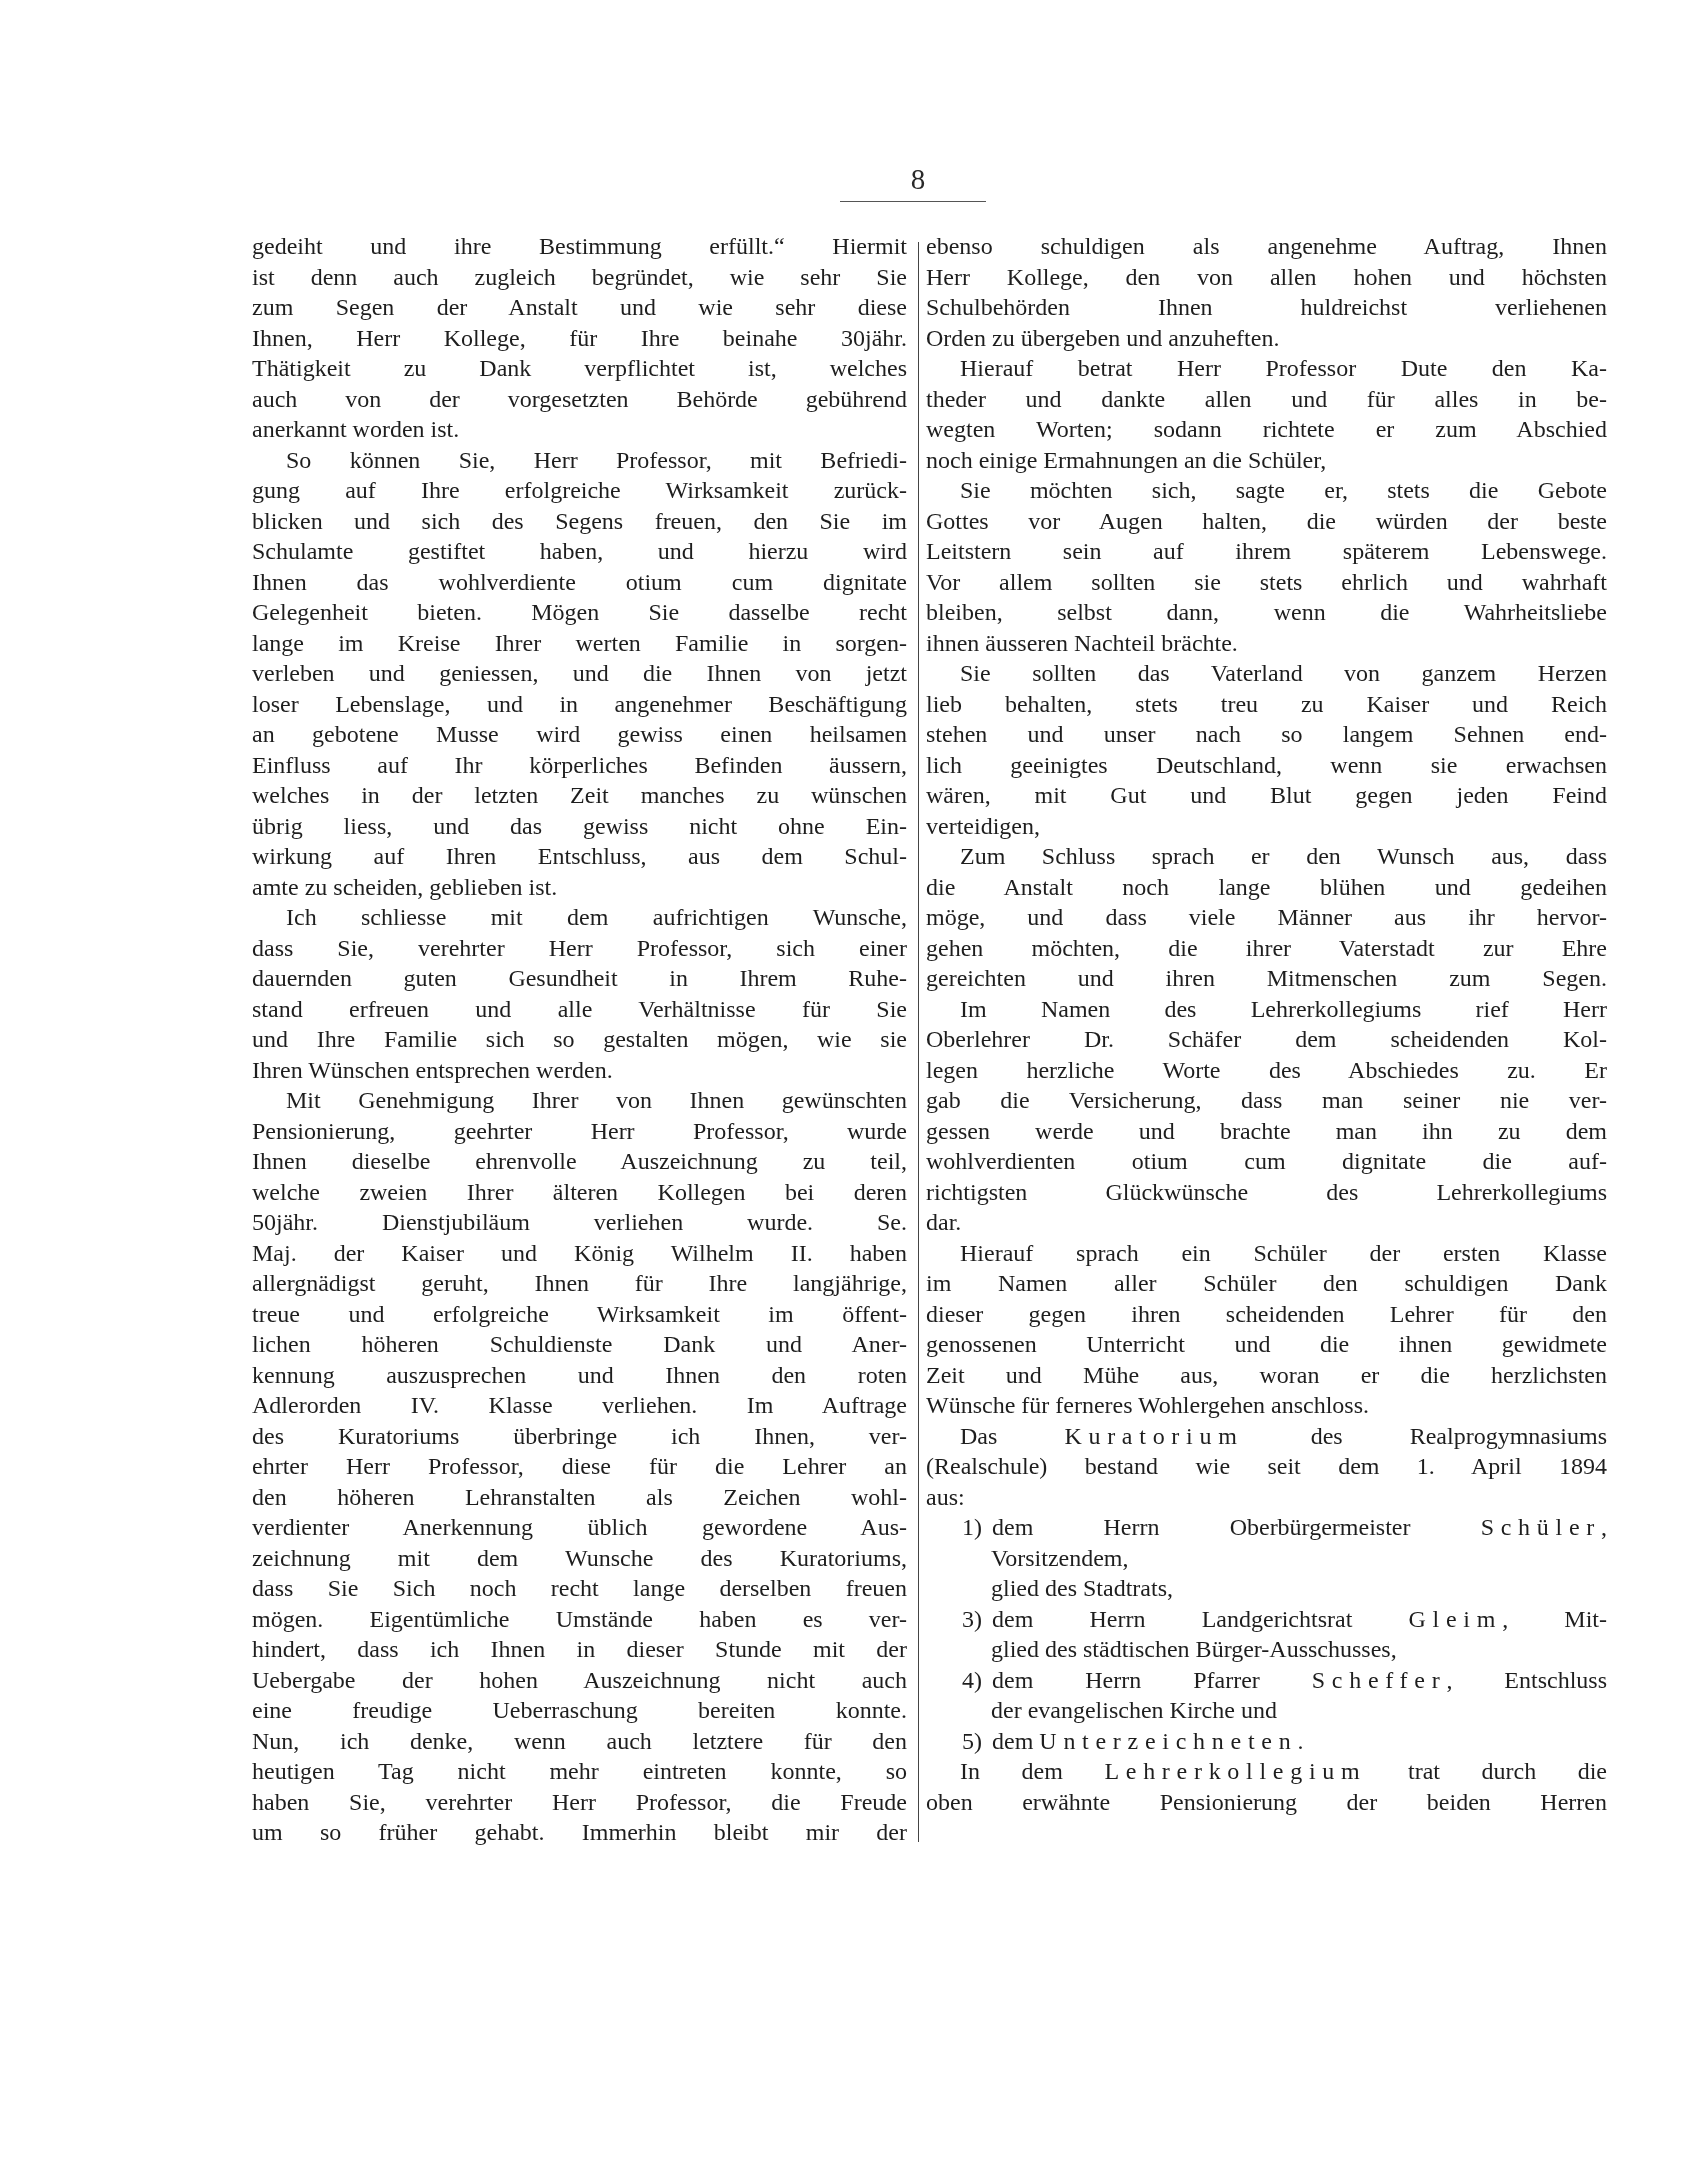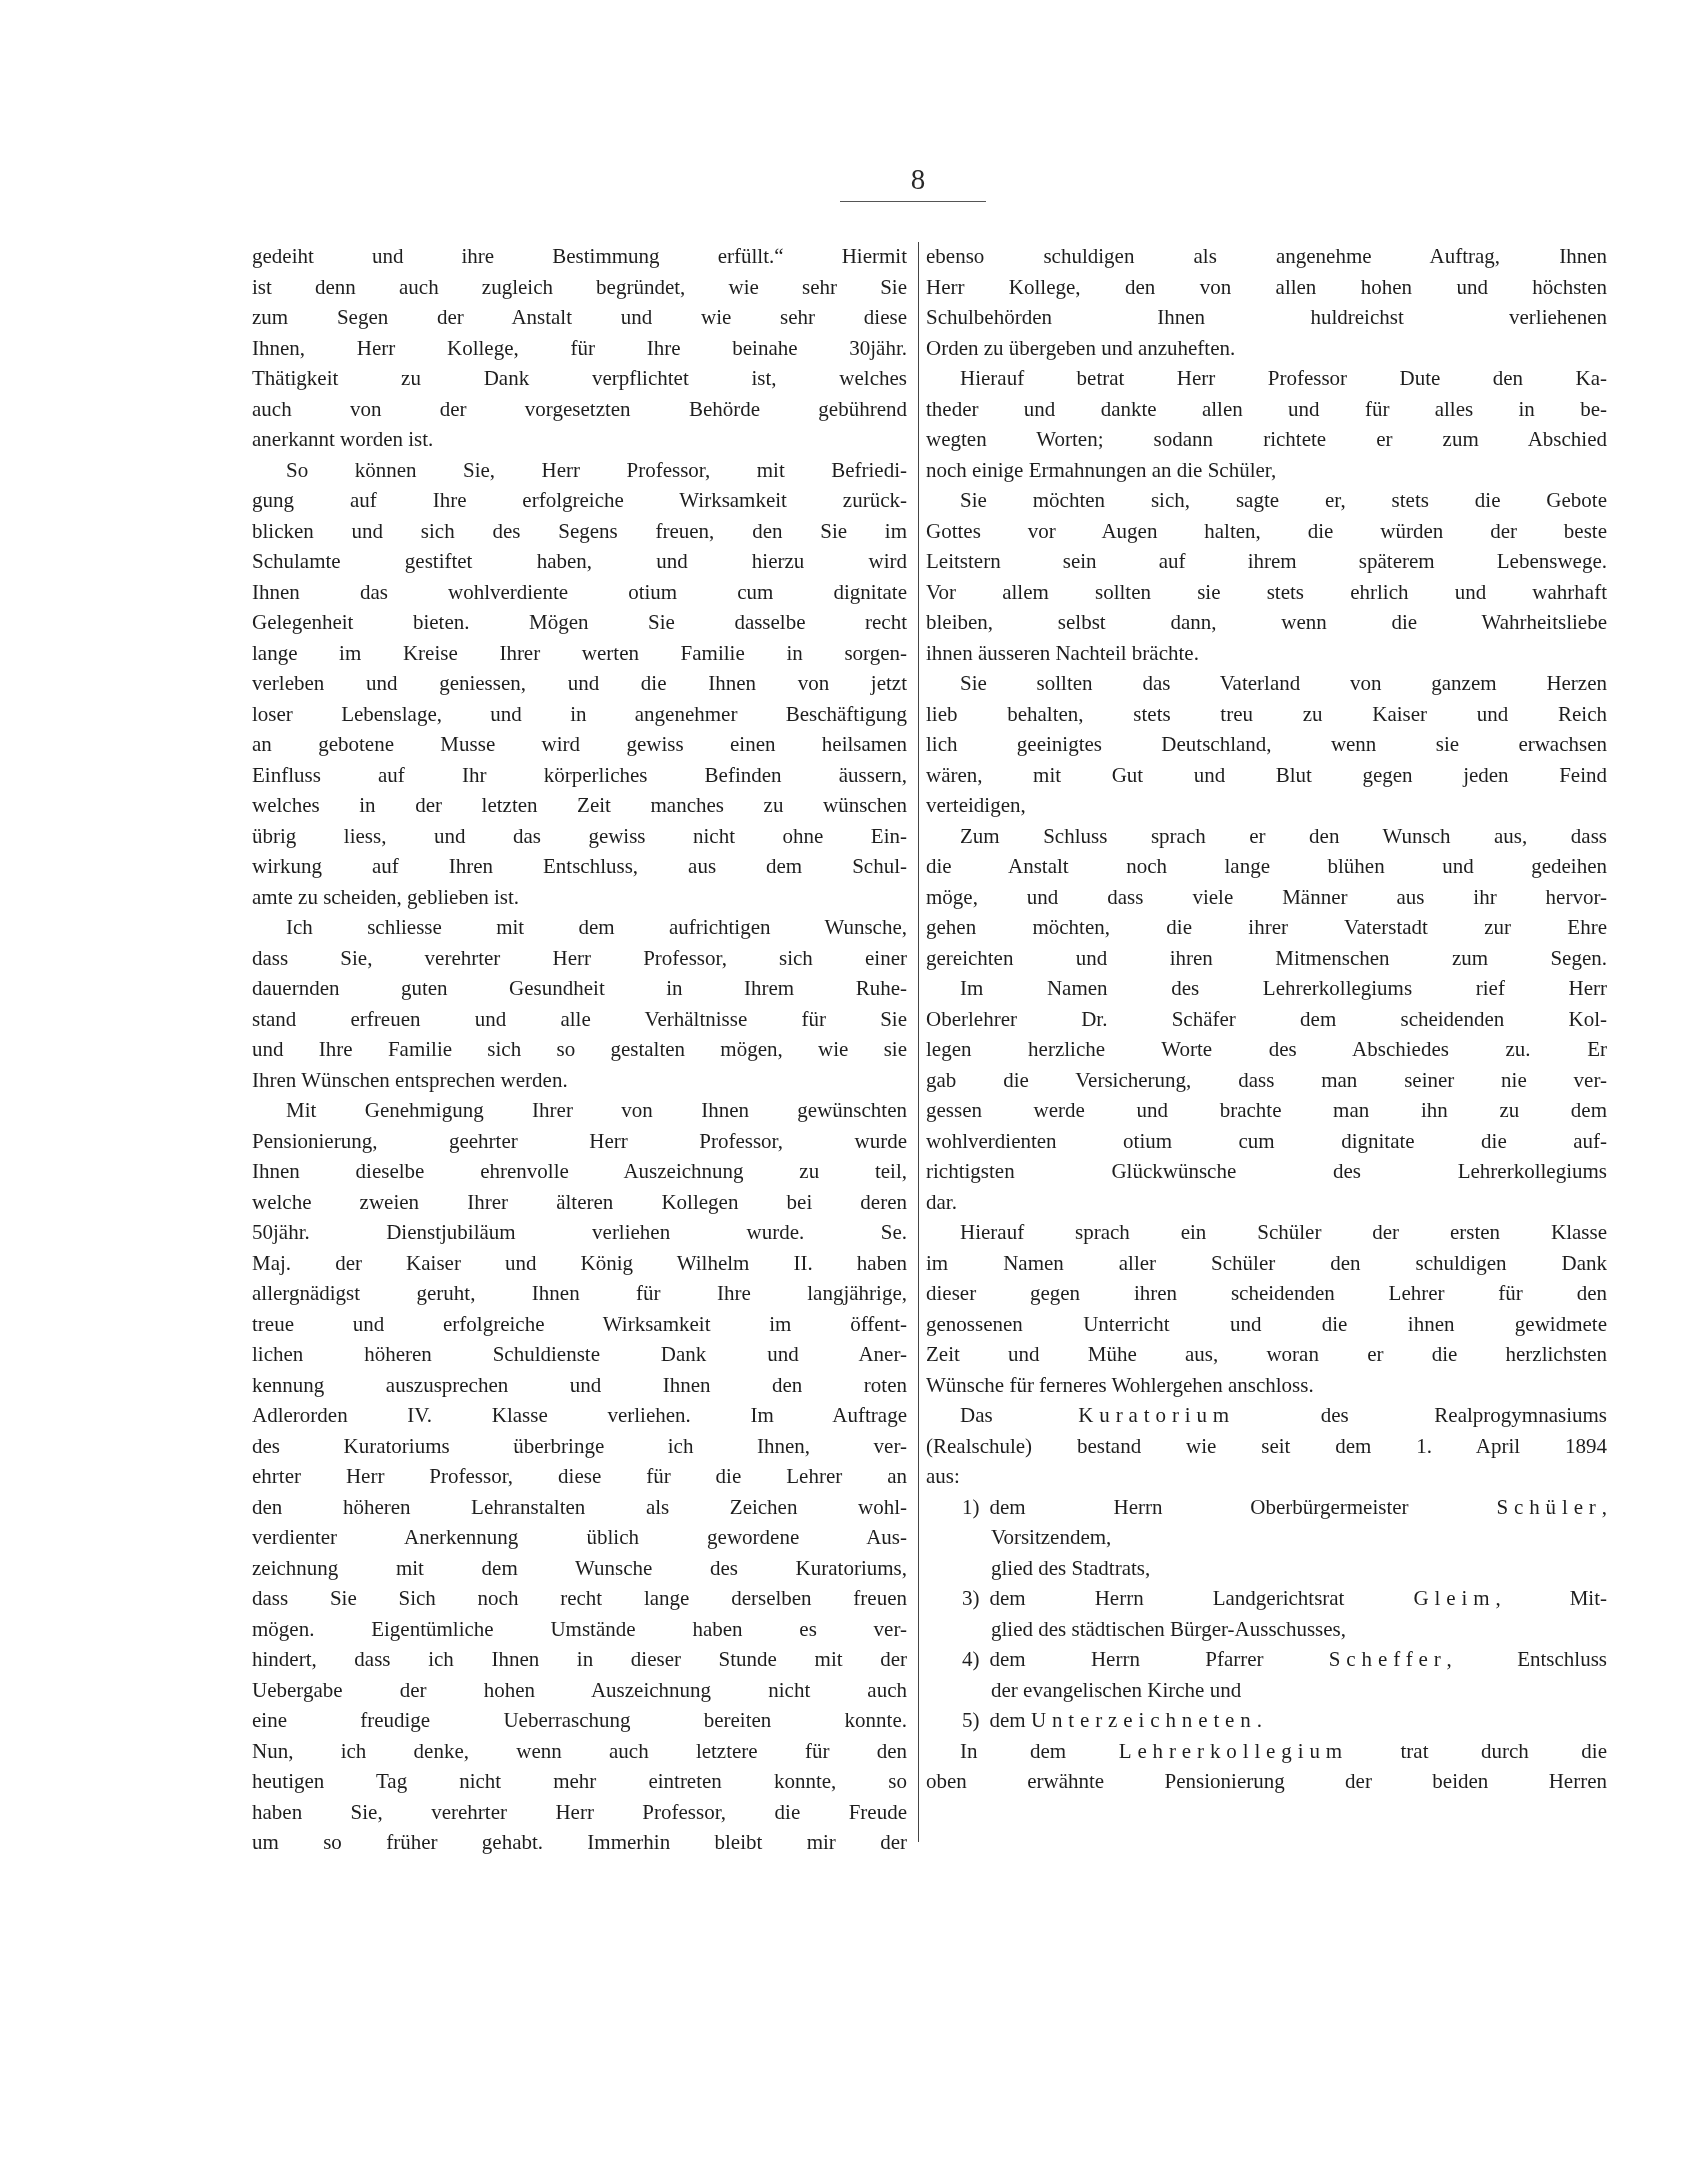--- a/index.html
+++ b/index.html
@@ -14,22 +14,22 @@
   }
   .header-rule {
     position: absolute; left: 840px; top: 201px; width: 146px; height: 1.4px;
     background: #555;
   }
   .col-divider {
     position: absolute; left: 918px; top: 242px; width: 1.4px; height: 1600px;
     background: #444;
   }
   .column {
-    position: absolute; top: 241px;
-    font-size: 21px; line-height: 30.5px;
+    position: absolute; top: 231px;
+    font-size: 24px; line-height: 30.5px;
   }
   .col-left { left: 252px; width: 655px; }
   .col-right { left: 926px; width: 681px; }
   .line {
     display: block; white-space: nowrap; text-align: justify; text-align-last: justify;
     height: 30.5px; overflow: visible;
   }
   .line.last { text-align-last: left; }
   .line.indent { padding-left: 34px; }
   .line.list { padding-left: 36px; }
@@ -110,20 +110,21 @@
       <span class="line">wegten Worten; sodann richtete er zum Abschied</span>
       <span class="line last">noch einige Ermahnungen an die Schüler,</span>
       <span class="line indent">Sie möchten sich, sagte er, stets die Gebote</span>
       <span class="line">Gottes vor Augen halten, die würden der beste</span>
       <span class="line">Leitstern sein auf ihrem späterem Lebenswege.</span>
       <span class="line">Vor allem sollten sie stets ehrlich und wahrhaft</span>
       <span class="line">bleiben, selbst dann, wenn die Wahrheitsliebe</span>
       <span class="line last">ihnen äusseren Nachteil brächte.</span>
       <span class="line indent">Sie sollten das Vaterland von ganzem Herzen</span>
       <span class="line">lieb behalten, stets treu zu Kaiser und Reich</span>
+      <span class="line">stehen und unser nach so langem Sehnen end-</span>
       <span class="line">lich geeinigtes Deutschland, wenn sie erwachsen</span>
       <span class="line">wären, mit Gut und Blut gegen jeden Feind</span>
       <span class="line last">verteidigen,</span>
       <span class="line indent">Zum Schluss sprach er den Wunsch aus, dass</span>
       <span class="line">die Anstalt noch lange blühen und gedeihen</span>
       <span class="line">möge, und dass viele Männer aus ihr hervor-</span>
       <span class="line">gehen möchten, die ihrer Vaterstadt zur Ehre</span>
       <span class="line">gereichten und ihren Mitmenschen zum Segen.</span>
       <span class="line indent">Im Namen des Lehrerkollegiums rief Herr</span>
       <span class="line">Oberlehrer Dr. Schäfer dem scheidenden Kol-</span>

